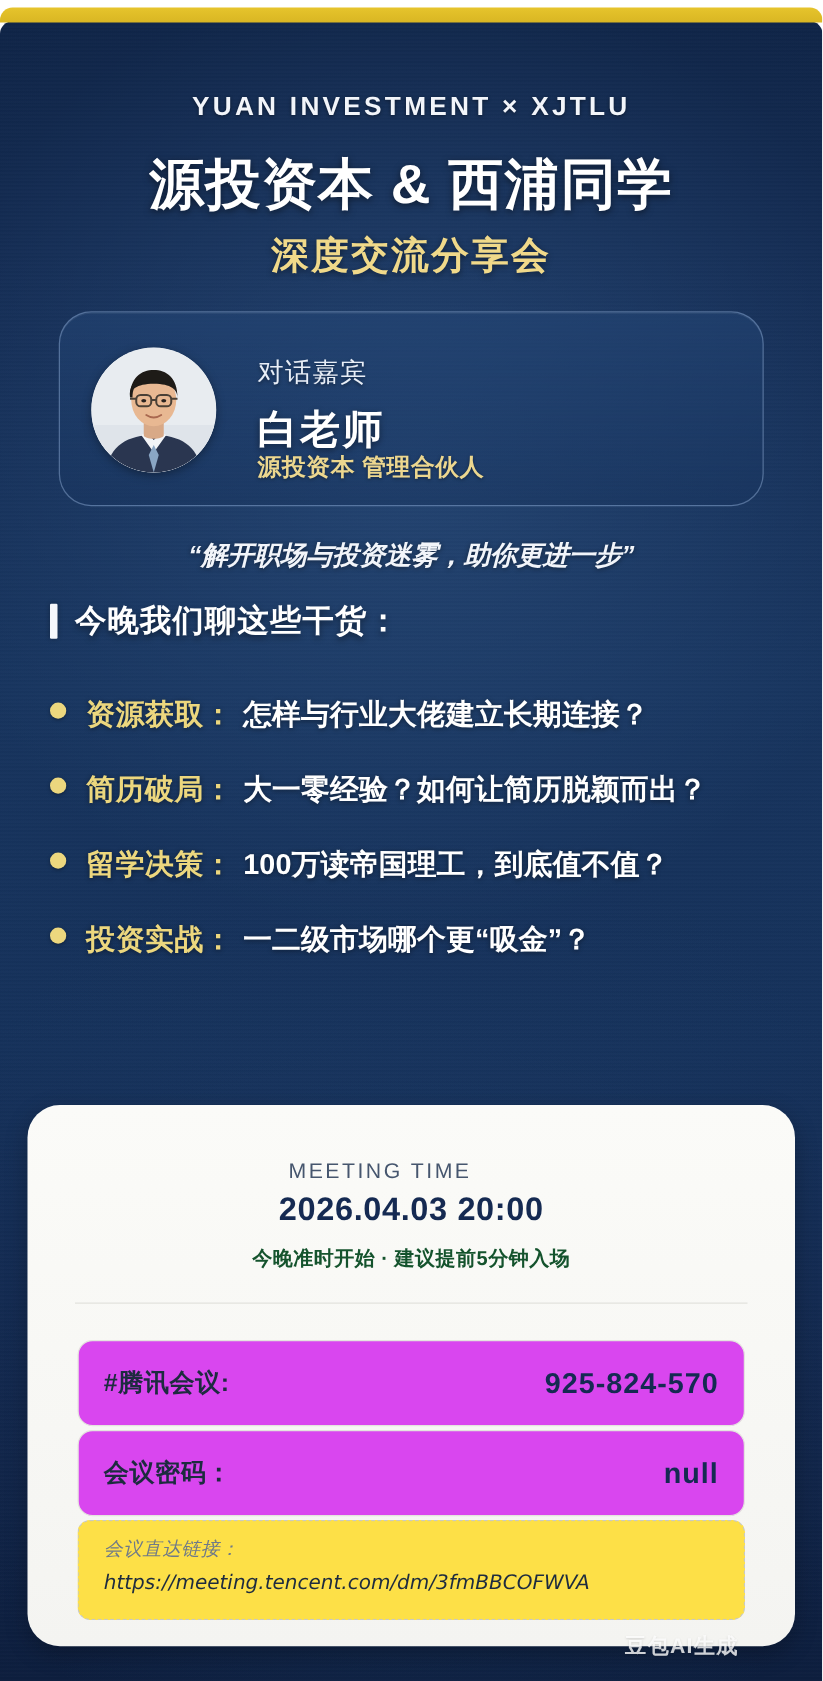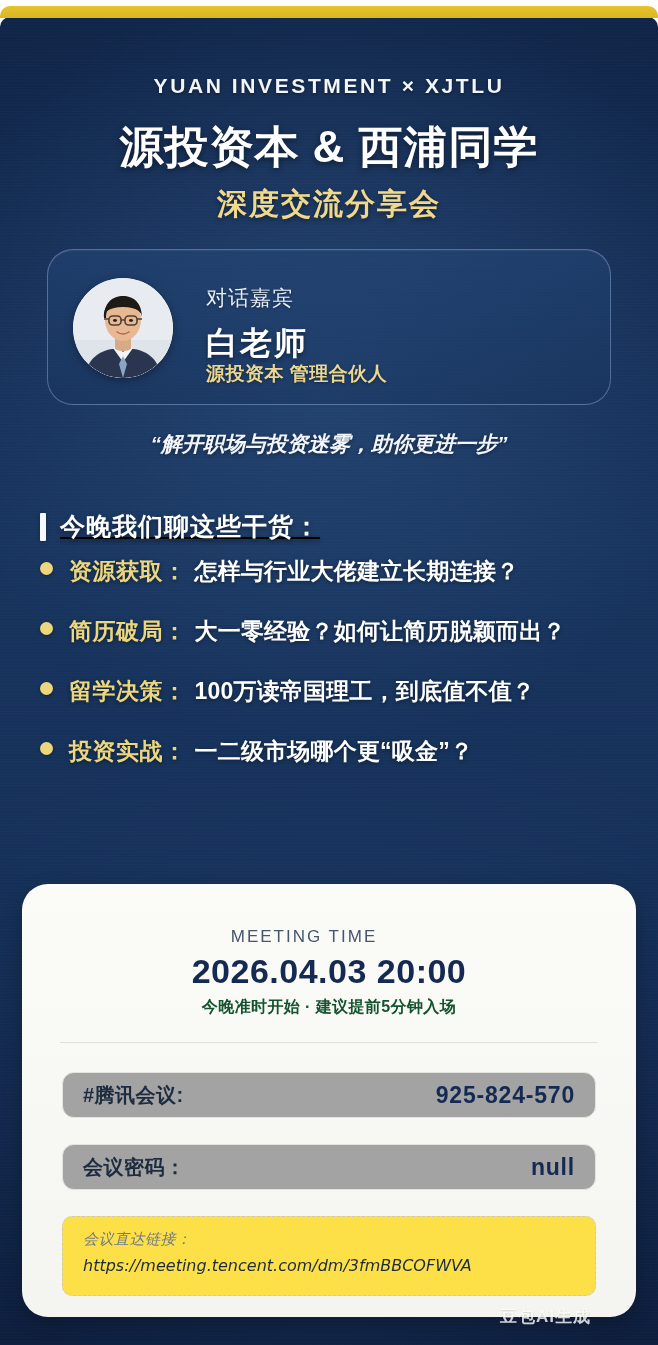--- a/index.html
+++ b/index.html
@@ -141,24 +141,23 @@
     color: #f2f5fa;
     font-size: 21px;
     font-style: italic;
     font-weight: bold;
     text-shadow: 0 1px 4px rgba(0,0,0,0.45);
   }
 
   
   .sec-head {
     position: absolute;
-    top: 510px; left: 40px;
+    top: 480px; left: 40px;
     display: flex;
     align-items: center;
-    text-decoration: underline;
   }
   .sec-bar {
     width: 6px; height: 28px;
     background: #f5f7fb;
     border-radius: 1px;
     margin-right: 14px;
     box-shadow: 0 0 4px rgba(0,0,0,0.3);
   }
   .sec-text {
     color: #ffffff;
@@ -224,21 +223,21 @@
     text-align: center;
     color: #46566e;
     font-size: 17px;
     letter-spacing: 2px;
   }
   .mt-date {
     position: absolute;
     top: 952px; left: 22px; width: 614px;
     text-align: center;
     color: #152a52;
-    font-size: 34px;
+    font-size: 26px;
     font-weight: bold;
     letter-spacing: 0.5px;
   }
   .mt-note {
     position: absolute;
     top: 997px; left: 22px; width: 614px;
     text-align: center;
     color: #14532d;
     font-size: 16px;
     font-weight: bold;
@@ -247,25 +246,25 @@
   .mt-divider {
     position: absolute;
     top: 1042px; left: 60px;
     width: 538px; height: 1px;
     background: #e2e2dd;
   }
 
   .info-row {
     position: absolute;
     left: 62px;
-    width: 534px; height: 46px;
+    width: 534px; height: 69px;
     box-sizing: border-box;
     border: 1px solid #e4e4de;
     border-radius: 12px;
-    background: #a3a3a3;
+    background: #d946ef;
     display: flex;
     align-items: center;
     justify-content: space-between;
     padding: 0 20px;
   }
   .row-1 { top: 1072px; }
   .row-2 { top: 1144px; }
   .row-key {
     color: #1d2b3f;
     font-size: 20px;

